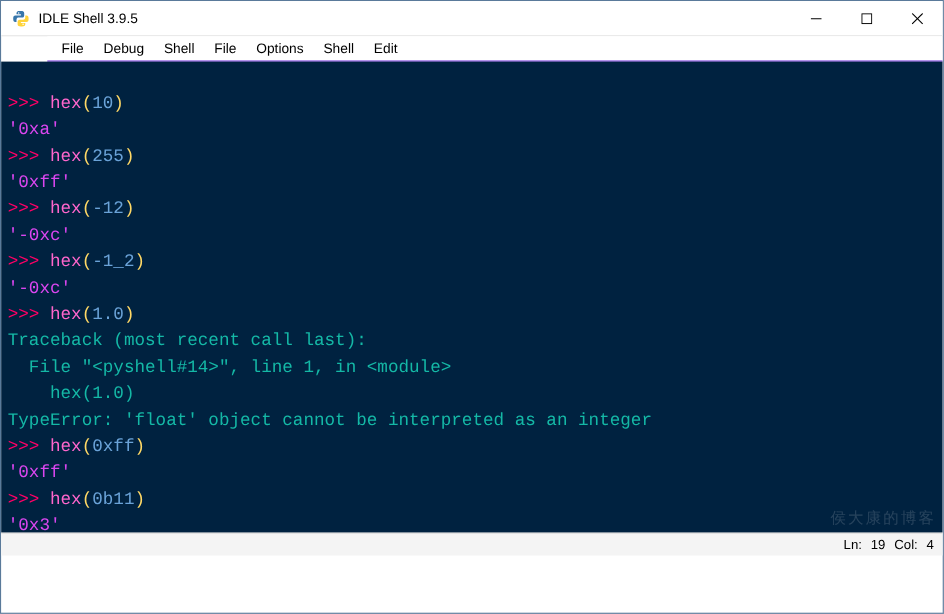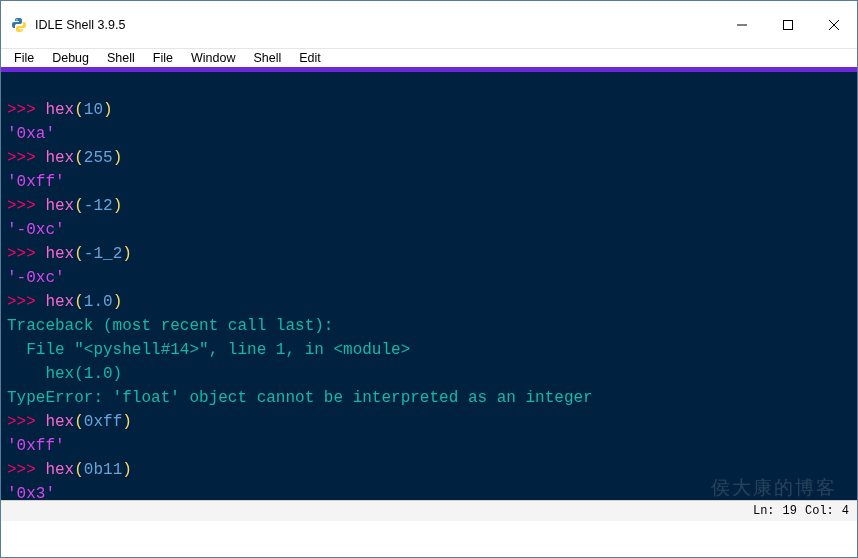--- a/index.html
+++ b/index.html
@@ -2,64 +2,64 @@
 <html><head>
   <meta charset="utf-8">
   <style>
     * { margin: 0; padding: 0; box-sizing: border-box; }
     body {
       width: 858px; height: 558px;
       font-family: 'Segoe UI', Tahoma, sans-serif;
       background: #fff; border: 1px solid #5a7a9a; overflow: hidden;
     }
     .titlebar {
-      height: 48px; display: flex; align-items: center;
+      height: 32px; display: flex; align-items: center;
       background: #fff; border-bottom: 1px solid #e5e5e5;
     }
     .app-icon {
       width: 16px; height: 16px; margin: 0 8px 0 10px; display: inline-flex;
     }
     .title { font-size: 12.5px; color: #000; flex: 1; }
     .win-controls { display: flex; height: 100%; }
     .win-btn {
       width: 46px; height: 100%; display: flex; align-items: center;
       justify-content: center; font-size: 10px; color: #000;
     }
     .menubar {
       height: 23px; display: flex; align-items: center; padding: 0 4px;
-      background: #fff; border-bottom: 5px solid #6d28d9;
-      font-size: 12.5px; color: #000;
+      background: #fff; border-bottom: 1px solid #6d28d9;
+      font-size: 12.5px; color: #000; margin-left: 42px;
     }
     .menu-item { padding: 2px 9px; cursor: default; }
     .editor {
       height: 428px; background: #002240;
       font-family: 'Consolas', 'Courier New', monospace;
       font-size: 16px; line-height: 24px; padding: 2px 6px;
       color: #e0e0e0; white-space: pre; position: relative;
       overflow: hidden;
     }
     .prompt { color: #ff0066; }
     .func   { color: #ff66cc; }
     .punct  { color: #ffd966; }
     .num    { color: #6aa3d8; }
     .str    { color: #d946ef; }
     .err    { color: #14b8a6; }
     .cursor {
       display: inline-block; width: 1.5px; height: 18px;
       background: #ffffff; vertical-align: middle; margin-bottom: 2px;
     }
     .watermark {
-      position: absolute; right: 20px; bottom: 0;
-      font-family: Liberation Serif, serif; font-size: 19px;
+      position: absolute; right: 6px; bottom: 0;
+      font-family: Liberation Mono, monospace; font-size: 14px;
       color: rgba(255,255,255,0.15); letter-spacing: 2px;
     }
     .statusbar {
       height: 21px; display: flex; justify-content: flex-end;
       align-items: center; padding: 0 8px; font-size: 12px;
-      background: #f4f4f4; border-top: 1px solid #d0d0d0; color: #000; font-family: Liberation Mono, monospace;
+      background: #f4f4f4; border-top: 1px solid #d0d0d0; color: #000;
     }
     .statusbar span { margin-left: 8px; }
   </style>
 </head>
 <body>
 
 <div class="titlebar">
   <span class="app-icon">
     <svg viewBox="0 0 16 16">
         <path d="M7 1c-2 0-3 .5-3 2v1h4v1H3c-1.5 0-2 1-2 3s.5 3 2 3h1V9c0-1.5 1-2 2-2h3c1.5 0 2-1 2-2V3c0-1.5-1-2-3-2H7zm-1 1.2a.7.7 0 110 1.4.7.7 0 010-1.4z" fill="#3776ab"></path>
@@ -85,21 +85,21 @@
         </svg>
       </div>
   </div>
 </div>
 
 <div class="menubar" id="menubar">
     <div class="menu-item">File</div>
     <div class="menu-item">Debug</div>
     <div class="menu-item">Shell</div>
     <div class="menu-item">File</div>
-    <div class="menu-item">Window</div>
+    <div class="menu-item">Options</div>
     <div class="menu-item">Shell</div>
     <div class="menu-item">Edit</div>
   </div>
 
 <div class="editor" id="editor">
 <div><span class="prompt">&gt;&gt;&gt; </span><span class="func">hex</span><span class="punct">(</span><span class="num">10</span><span class="punct">)</span></div><div><span class="str">'0xa'</span></div><div><span class="prompt">&gt;&gt;&gt; </span><span class="func">hex</span><span class="punct">(</span><span class="num">255</span><span class="punct">)</span></div><div><span class="str">'0xff'</span></div><div><span class="prompt">&gt;&gt;&gt; </span><span class="func">hex</span><span class="punct">(</span><span class="num">-12</span><span class="punct">)</span></div><div><span class="str">'-0xc'</span></div><div><span class="prompt">&gt;&gt;&gt; </span><span class="func">hex</span><span class="punct">(</span><span class="num">-1_2</span><span class="punct">)</span></div><div><span class="str">'-0xc'</span></div><div><span class="prompt">&gt;&gt;&gt; </span><span class="func">hex</span><span class="punct">(</span><span class="num">1.0</span><span class="punct">)</span></div><div><span class="err">Traceback (most recent call last):</span></div><div><span class="err">  File "&lt;pyshell#14&gt;", line 1, in &lt;module&gt;</span></div><div><span class="err">    hex(1.0)</span></div><div><span class="err">TypeError: 'float' object cannot be interpreted as an integer</span></div><div><span class="prompt">&gt;&gt;&gt; </span><span class="func">hex</span><span class="punct">(</span><span class="num">0xff</span><span class="punct">)</span></div><div><span class="str">'0xff'</span></div><div><span class="prompt">&gt;&gt;&gt; </span><span class="func">hex</span><span class="punct">(</span><span class="num">0b11</span><span class="punct">)</span></div><div><span class="str">'0x3'</span></div><div><span class="prompt">&gt;&gt;&gt; </span><span class="cursor"></span></div><div class="watermark">侯大康的博客</div></div>
 
 <div class="statusbar">
   <span>Ln:</span>
   <span>19</span>

